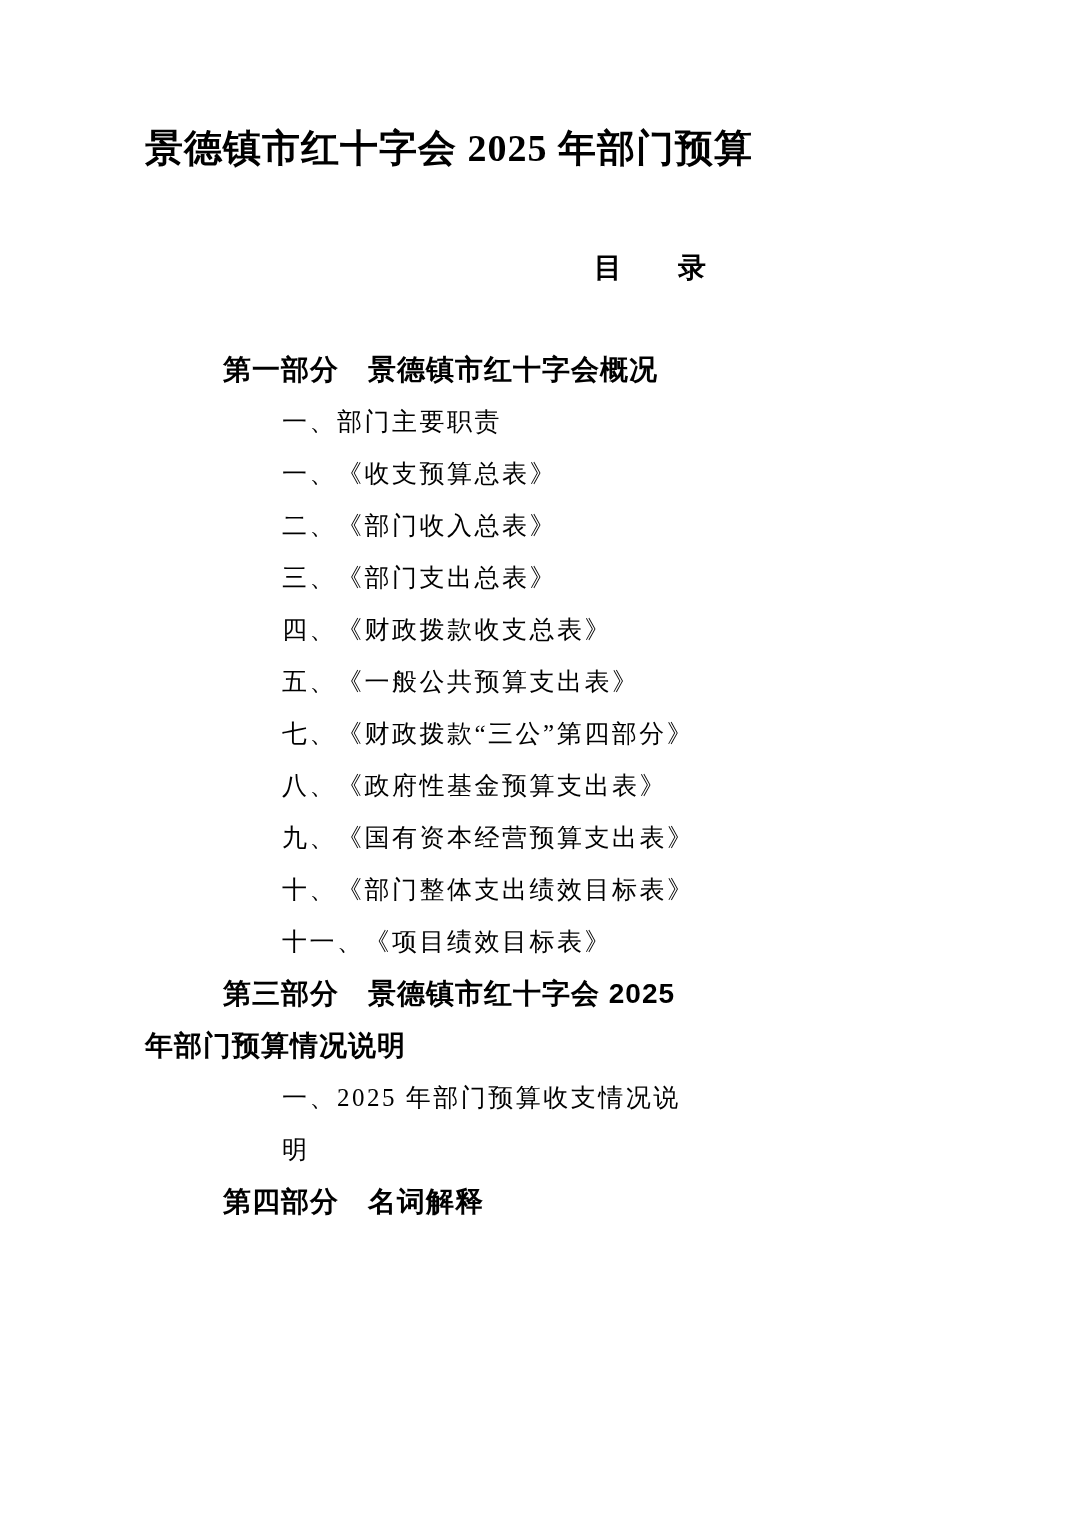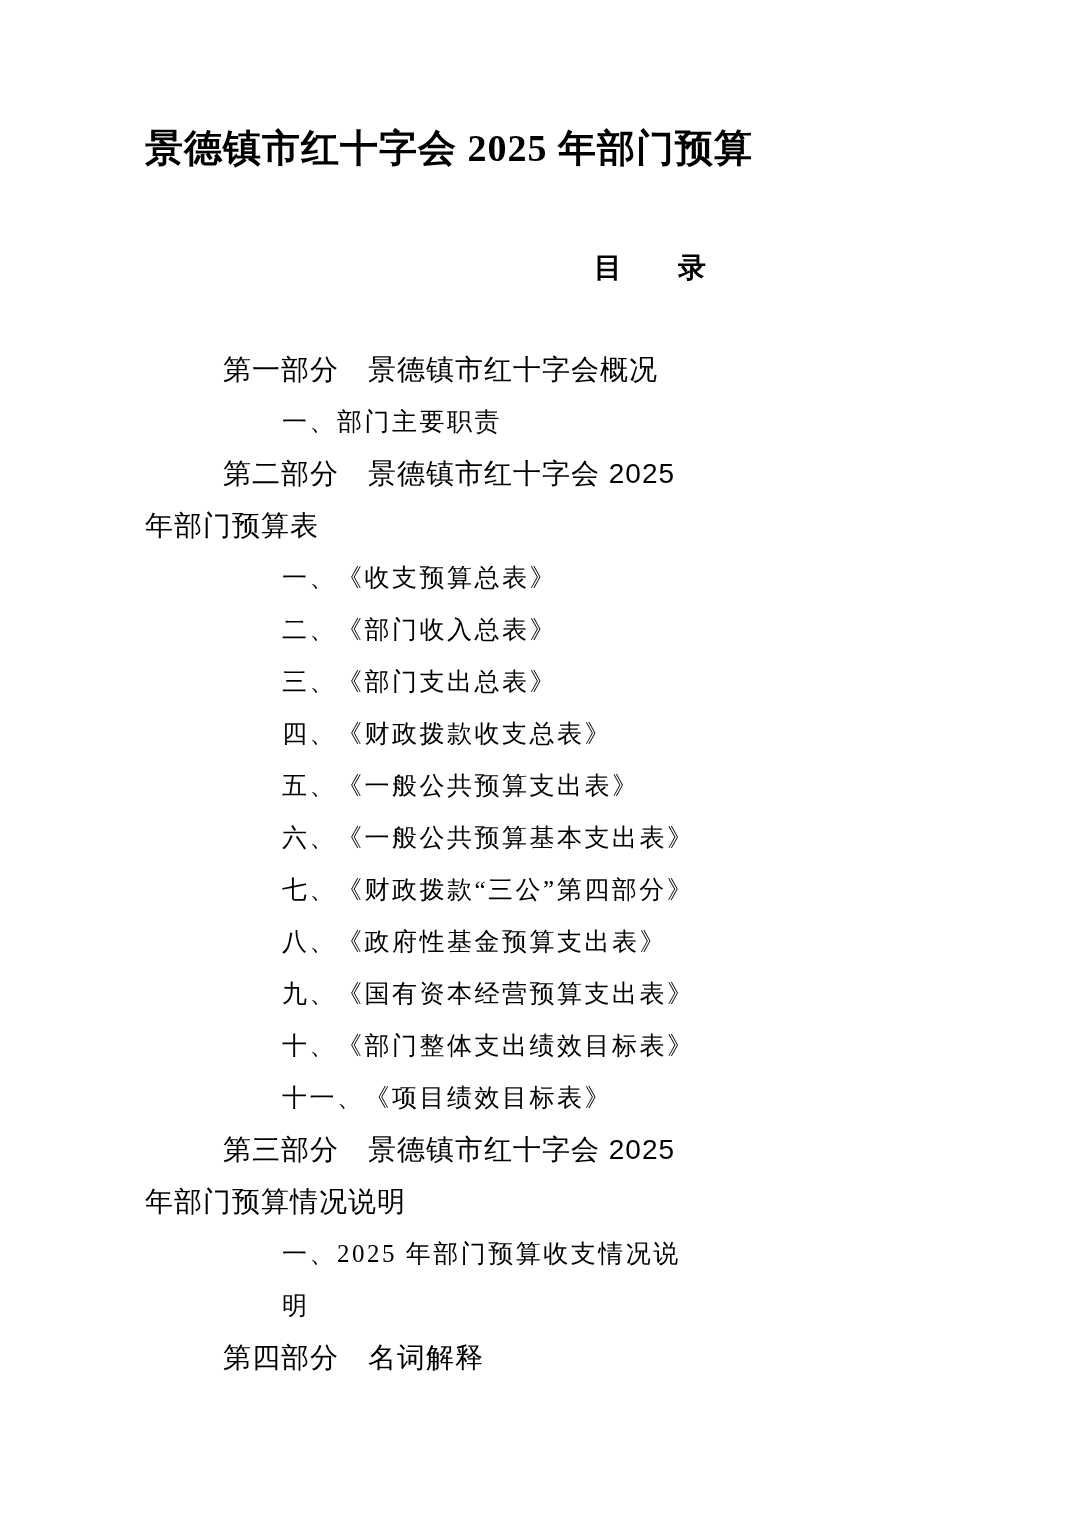--- a/index.html
+++ b/index.html
@@ -42,46 +42,44 @@
     line-height: 52px;
     letter-spacing: 2.5px;
     font-family: "Liberation Serif", "DejaVu Serif", serif;
     font-weight: 400;
   }
   .line.item {
     padding-left: 137px;
   }
   .line.heading {
     font-size: 28px;
-    font-weight: 400;
+    font-weight: 700;
     letter-spacing: 1px;
     text-indent: 78px;
     padding-left: 0;
     font-family: "Liberation Sans", "DejaVu Sans", sans-serif;
   }
 </style>
 </head>
 <body>
 
 <div class="page">
 
   <div class="doc-title">景德镇市红十字会 2025 年部门预算</div>
 
   <div class="toc-heading">目　　录</div>
 
   <div class="toc">
     <div class="line heading">第一部分　景德镇市红十字会概况</div>
     <div class="line item">一、部门主要职责</div>
-    <div class="line heading">第二部分　景德镇市红十字会 2025 年部门预算表</div>
     <div class="line item">一、《收支预算总表》</div>
     <div class="line item">二、《部门收入总表》</div>
     <div class="line item">三、《部门支出总表》</div>
     <div class="line item">四、《财政拨款收支总表》</div>
     <div class="line item">五、《一般公共预算支出表》</div>
-    <div class="line item">六、《一般公共预算基本支出表》</div>
     <div class="line item">七、《财政拨款“三公”第四部分》</div>
     <div class="line item">八、《政府性基金预算支出表》</div>
     <div class="line item">九、《国有资本经营预算支出表》</div>
     <div class="line item">十、《部门整体支出绩效目标表》</div>
     <div class="line item">十一、《项目绩效目标表》</div>
     <div class="line heading">第三部分　景德镇市红十字会 2025 年部门预算情况说明</div>
     <div class="line item">一、2025 年部门预算收支情况说明</div>
     <div class="line heading">第四部分　名词解释</div>
   </div>
 

